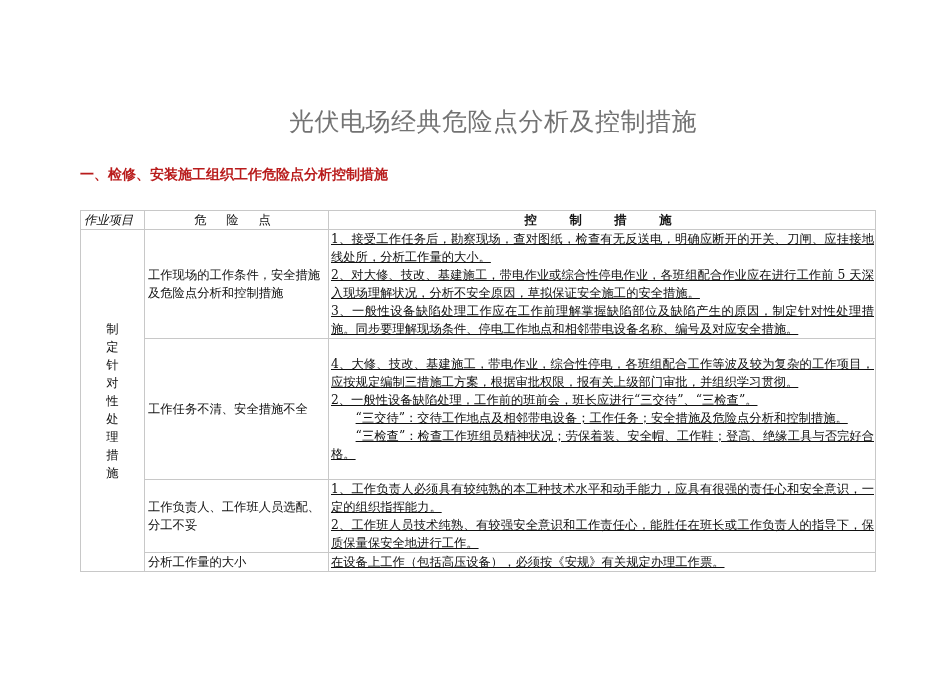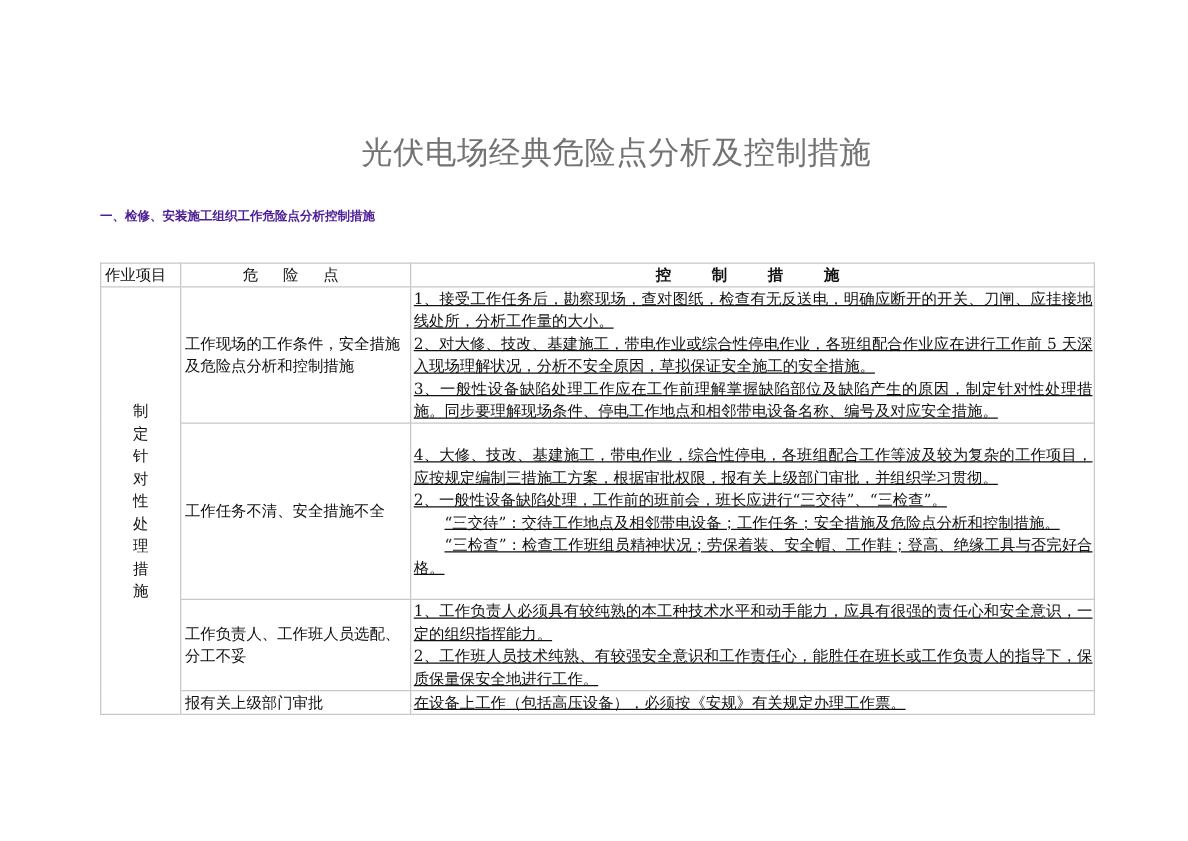--- a/index.html
+++ b/index.html
@@ -25,24 +25,24 @@
       font-size: 25px;
       line-height: 36px;
       color: #737373;
       letter-spacing: 0.5px;
     }
     .section-heading {
       position: absolute;
       left: 80px;
       top: 165px;
       font-family: "DejaVu Sans", "Liberation Sans", sans-serif;
-      font-size: 10px;
+      font-size: 14px;
       font-weight: bold;
       line-height: 18px;
-      color: #4c1d95;
+      color: #b91c1c;
     }
     table.hazard-table {
       position: absolute;
       left: 80px;
       top: 210px;
       width: 795px;
       border-collapse: collapse;
       table-layout: fixed;
       font-size: 12.3px;
       line-height: 18px;
@@ -52,21 +52,21 @@
       padding: 0 1px;
       vertical-align: middle;
       font-weight: normal;
       color: #111;
     }
     .hazard-table th {
       height: 17px;
       text-align: center;
       font-size: 12.3px;
     }
-    .hazard-table th.col-item { text-align: left; padding-left: 3px; }
+    .hazard-table th.col-item { text-align: left; padding-left: 3px; font-style: italic; }
     .col-w-item { width: 64px; }
     .col-w-hazard { width: 184px; }
     .col-w-measure { width: 547px; }
     .cat-cell {
       text-align: center;
       vertical-align: middle;
     }
     .cat-vertical {
       display: inline-block;
       width: 14px;
@@ -137,19 +137,19 @@
 
     <tr style="height:73px;">
       <td class="hazard-cell">工作负责人、工作班人员选配、分工不妥</td>
       <td class="measure-cell">
         <span class="measure-line">1、工作负责人必须具有较纯熟的本工种技术水平和动手能力，应具有很强的责任心和安全意识，一定的组织指挥能力。</span>
         <span class="measure-line">2、工作班人员技术纯熟、有较强安全意识和工作责任心，能胜任在班长或工作负责人的指导下，保质保量保安全地进行工作。</span>
       </td>
     </tr>
 
     <tr style="height:19px;">
-      <td class="hazard-cell">报有关上级部门审批</td>
+      <td class="hazard-cell">分析工作量的大小</td>
       <td class="measure-cell">
         <span class="measure-line">在设备上工作（包括高压设备），必须按《安规》有关规定办理工作票。</span>
       </td>
     </tr>
   </tbody>
 </table>
 
 </body></html>

